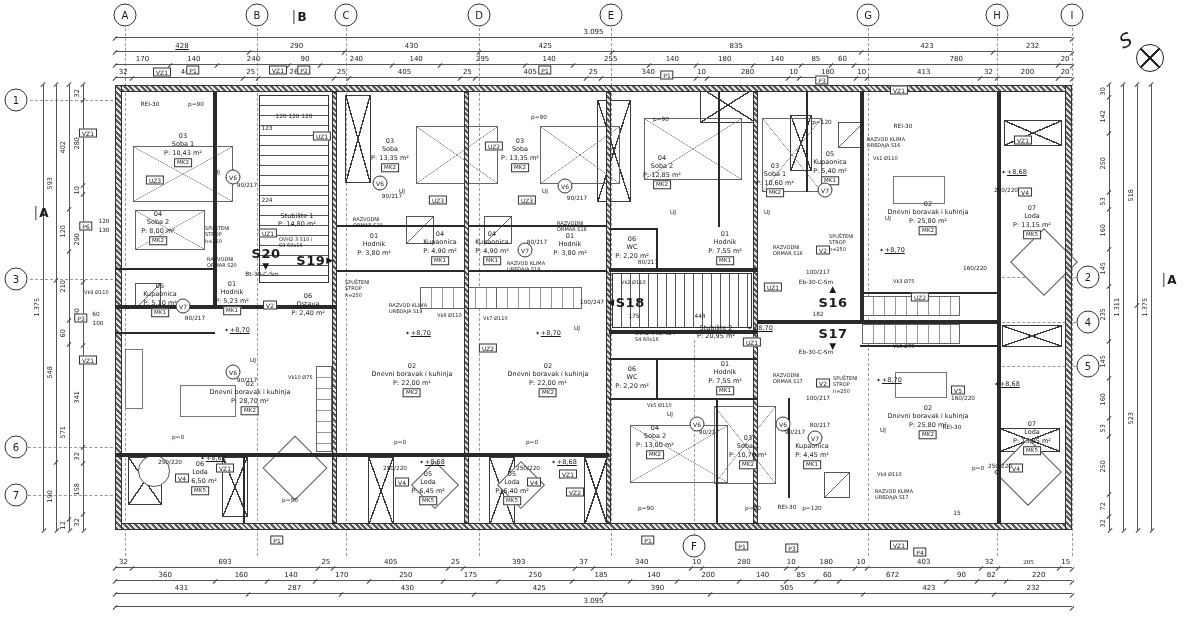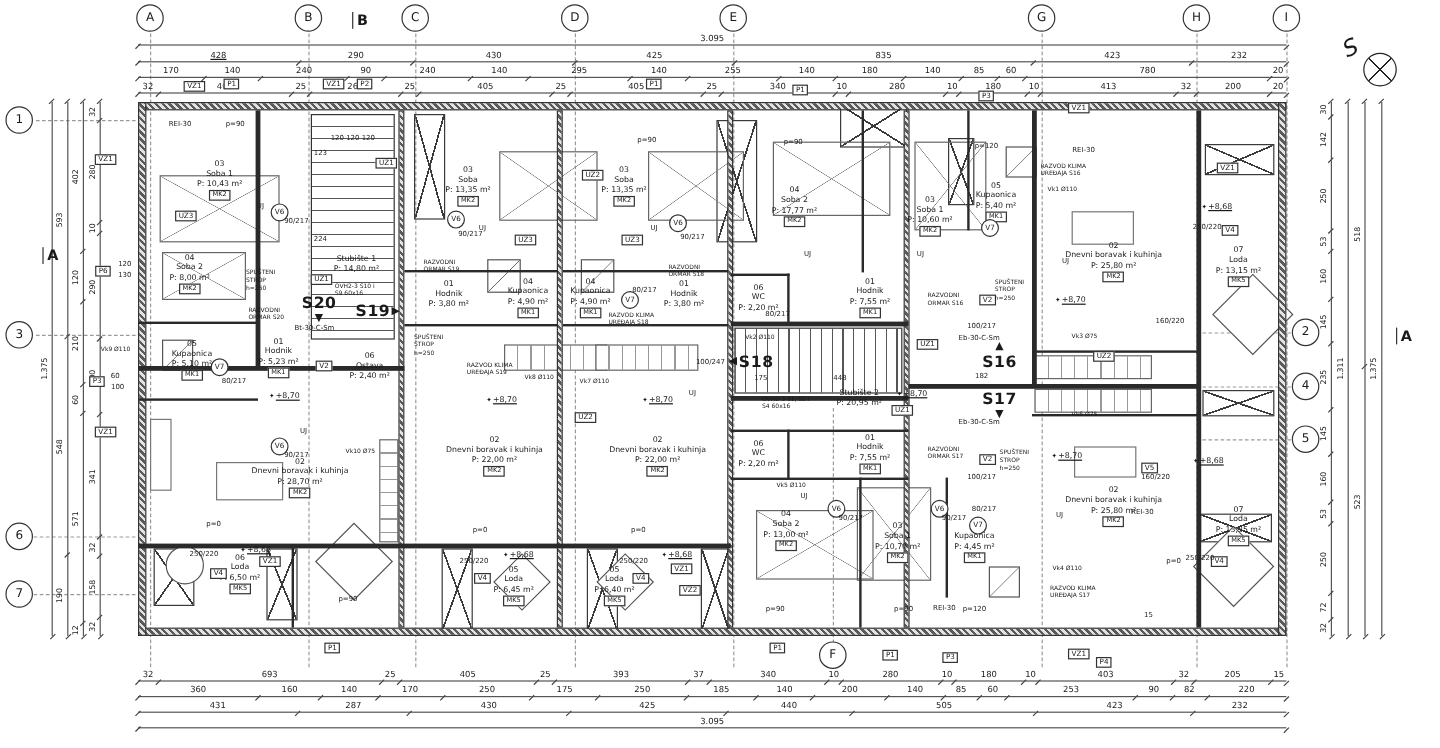--- a/index.html
+++ b/index.html
@@ -175,21 +175,21 @@
       <div>P: 2,20 m²</div>
 
     </div><div class="room" style="left: 725px; top: 248px;">
       <div>01</div>
       <div>Hodnik</div>
       <div>P: 7,55 m²</div>
       <div class="rtag">MK1</div>
     </div><div class="room" style="left: 662px; top: 172px;">
       <div>04</div>
       <div>Soba 2</div>
-      <div>P: 17,77 m²</div>
+      <div>P: 12,85 m²</div>
       <div class="rtag">MK2</div>
     </div><div class="room" style="left: 775px; top: 180px;">
       <div>03</div>
       <div>Soba 1</div>
       <div>P: 10,60 m²</div>
       <div class="rtag">MK2</div>
     </div><div class="room" style="left: 830px; top: 168px;">
       <div>05</div>
       <div>Kupaonica</div>
       <div>P: 5,40 m²</div>
@@ -456,21 +456,21 @@
       </div>
       <div class="seg" style="flex-grow: 10;">
         <span>10</span>
       </div>
       <div class="seg" style="flex-grow: 403;">
         <span>403</span>
       </div>
       <div class="seg" style="flex-grow: 32;">
         <span>32</span>
       </div>
-      <div class="seg" style="flex-grow: 205;">
+      <div class="seg" style="flex-grow: 205; font-family: Liberation Serif, serif;">
         <span>205</span>
       </div>
       <div class="seg" style="flex-grow: 15;">
         <span>15</span>
       </div>
     </div>
   <div class="dimrow" style="left:115px;top:569px;width:957px;" data-each="dims.bottom_mid">
 
   <div class="seg" style="flex-grow: 360;">
         <span>360</span>
@@ -505,21 +505,21 @@
       <div class="seg" style="flex-grow: 140;">
         <span>140</span>
       </div>
       <div class="seg" style="flex-grow: 85;">
         <span>85</span>
       </div>
       <div class="seg" style="flex-grow: 60;">
         <span>60</span>
       </div>
       <div class="seg" style="flex-grow: 388;">
-        <span>253</span>
+        <span>672</span>
       </div>
       <div class="seg" style="flex-grow: 90;">
         <span>90</span>
       </div>
       <div class="seg" style="flex-grow: 82;">
         <span>82</span>
       </div>
       <div class="seg" style="flex-grow: 220;">
         <span>220</span>
       </div>
@@ -532,21 +532,21 @@
       <div class="seg" style="flex-grow: 287;">
         <span>287</span>
       </div>
       <div class="seg" style="flex-grow: 430;">
         <span>430</span>
       </div>
       <div class="seg" style="flex-grow: 425;">
         <span>425</span>
       </div>
       <div class="seg" style="flex-grow: 330;">
-        <span>440</span>
+        <span>390</span>
       </div>
       <div class="seg" style="flex-grow: 505;">
         <span>505</span>
       </div>
       <div class="seg" style="flex-grow: 423;">
         <span>423</span>
       </div>
       <div class="seg" style="flex-grow: 232;">
         <span>232</span>
       </div>

